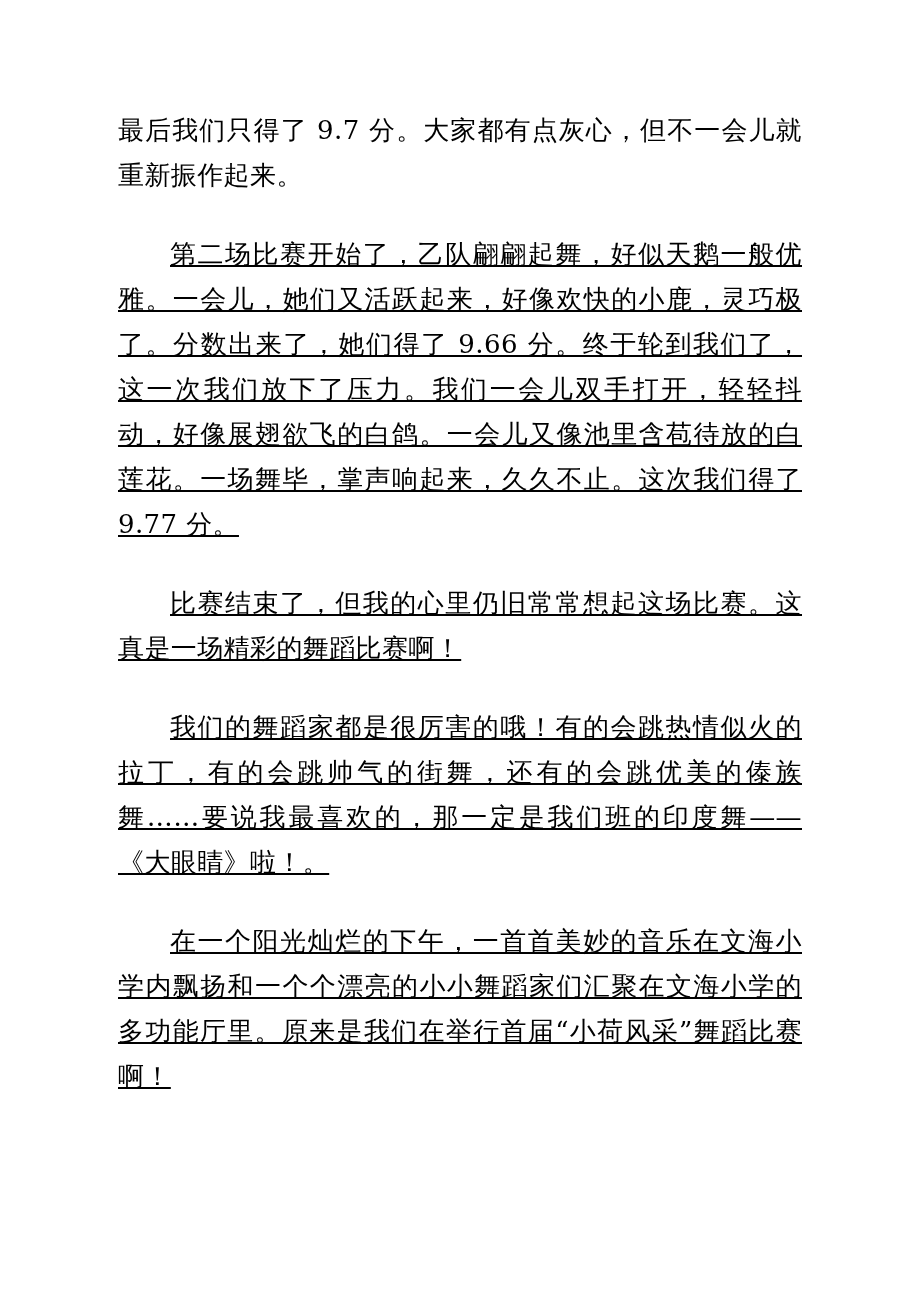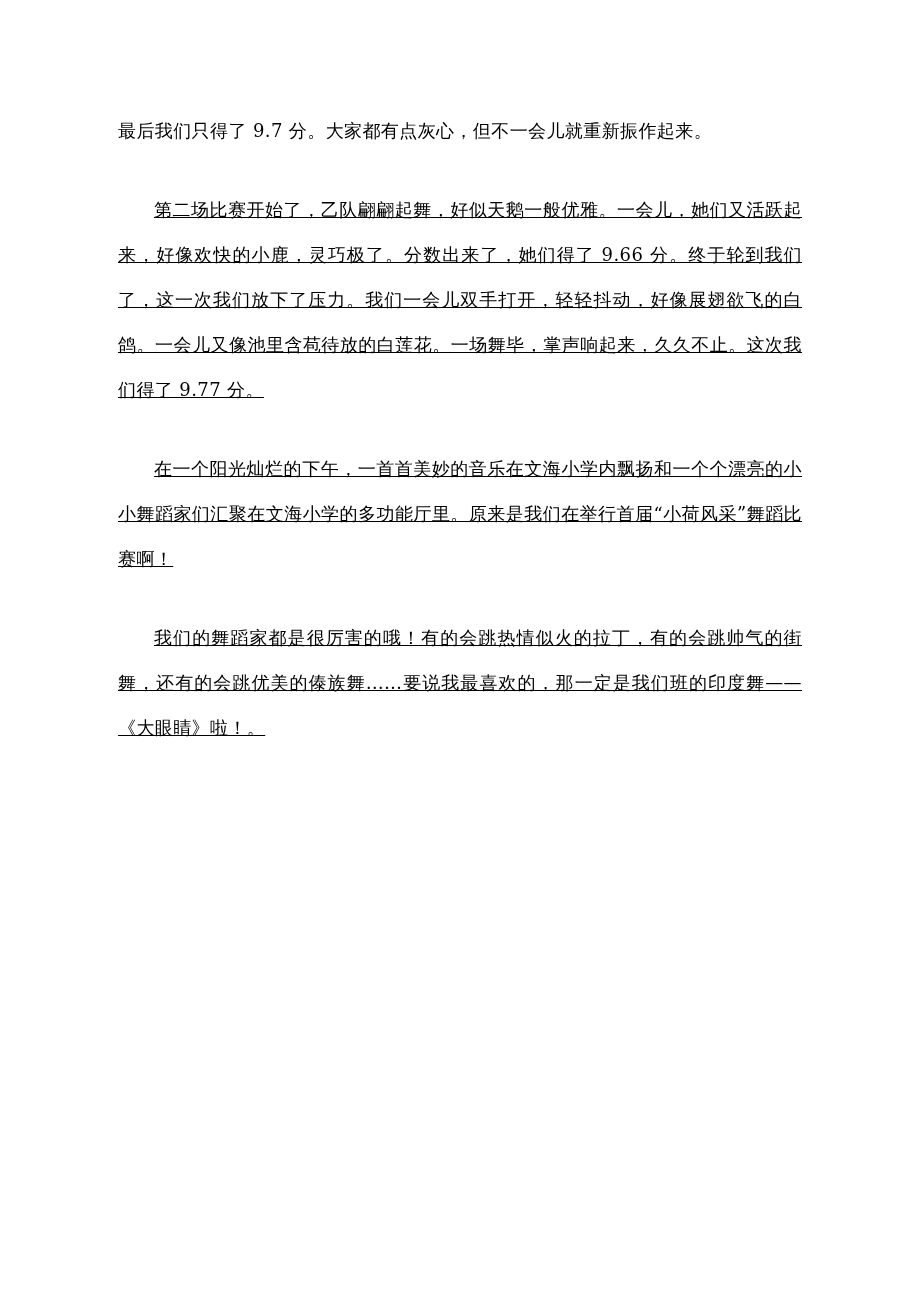--- a/index.html
+++ b/index.html
@@ -20,21 +20,21 @@
     height: 1302px;
     background: #ffffff;
     box-sizing: border-box;
     padding: 108px 118px 0 118px;
   }
   .doc-body {
     width: 684px;
   }
   p.para {
     margin: 0 0 34px 0;
-    font-size: 18px;
+    font-size: 26px;
     line-height: 45px;
     text-align: justify;
     text-justify: inter-ideograph;
     letter-spacing: 0.4px;
     word-break: break-all;
   }
   p.para.indent {
     text-indent: 2em;
     text-decoration: underline;
   }
@@ -42,16 +42,17 @@
     margin-bottom: 0;
   }
 </style>
 </head>
 <body>
 
 <div class="page">
   <div class="doc-body">
     <p class="para">最后我们只得了 9.7 分。大家都有点灰心，但不一会儿就重新振作起来。</p>
     <p class="para indent">第二场比赛开始了，乙队翩翩起舞，好似天鹅一般优雅。一会儿，她们又活跃起来，好像欢快的小鹿，灵巧极了。分数出来了，她们得了 9.66 分。终于轮到我们了，这一次我们放下了压力。我们一会儿双手打开，轻轻抖动，好像展翅欲飞的白鸽。一会儿又像池里含苞待放的白莲花。一场舞毕，掌声响起来，久久不止。这次我们得了 9.77 分。</p>
+    <p class="para indent">比赛结束了，但我的心里仍旧常常想起这场比赛。这真是一场精彩的舞蹈比赛啊！</p>
+    <p class="para indent">我们的舞蹈家都是很厉害的哦！有的会跳热情似火的拉丁，有的会跳帅气的街舞，还有的会跳优美的傣族舞……要说我最喜欢的，那一定是我们班的印度舞——《大眼睛》啦！。</p>
     <p class="para indent">在一个阳光灿烂的下午，一首首美妙的音乐在文海小学内飘扬和一个个漂亮的小小舞蹈家们汇聚在文海小学的多功能厅里。原来是我们在举行首届“小荷风采”舞蹈比赛啊！</p>
-    <p class="para indent">我们的舞蹈家都是很厉害的哦！有的会跳热情似火的拉丁，有的会跳帅气的街舞，还有的会跳优美的傣族舞……要说我最喜欢的，那一定是我们班的印度舞——《大眼睛》啦！。</p>
   </div>
 </div>
 
 </body></html>

